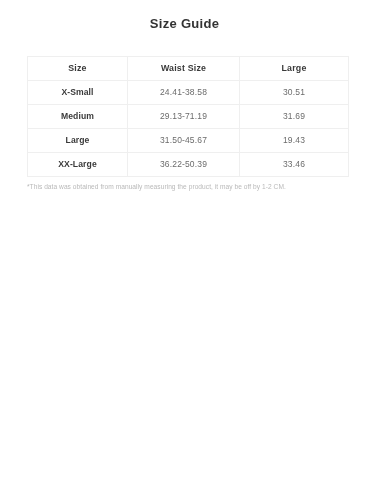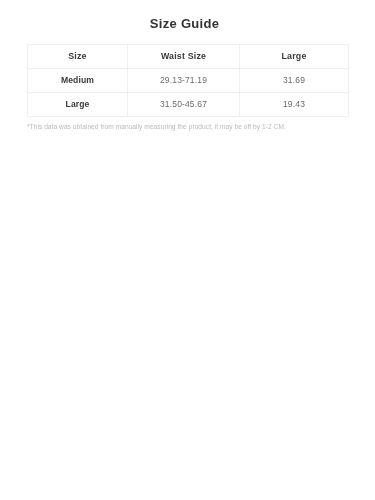--- a/index.html
+++ b/index.html
@@ -28,21 +28,21 @@
     font-size: 13px;
     font-weight: bold;
     color: #333333;
     letter-spacing: 0.3px;
     margin: 0;
     padding-top: 16px;
     line-height: 16px;
   }
 
   .table-wrap {
-    margin: 12px 27px 0 27px;
+    margin: 24px 27px 0 27px;
   }
 
   table.size-table {
     width: 321px;
     border-collapse: collapse;
     table-layout: fixed;
     border: 1px solid #efefef;
   }
 
   table.size-table col.c-size   { width: 100px; }
@@ -108,28 +108,38 @@
       </colgroup>
       <thead>
         <tr>
           <th>Size</th>
           <th>Waist Size</th>
           <th>Large</th>
         </tr>
       </thead>
       <tbody>
         <tr>
+          <td class="size-cell">X-Small</td>
+          <td class="measure-cell">24.41-38.58</td>
+          <td class="measure-cell">30.51</td>
+        </tr>
+        <tr>
           <td class="size-cell">Medium</td>
           <td class="measure-cell">29.13-71.19</td>
           <td class="measure-cell">31.69</td>
         </tr>
         <tr>
           <td class="size-cell">Large</td>
           <td class="measure-cell">31.50-45.67</td>
           <td class="measure-cell">19.43</td>
+        </tr>
+        <tr>
+          <td class="size-cell">XX-Large</td>
+          <td class="measure-cell">36.22-50.39</td>
+          <td class="measure-cell">33.46</td>
         </tr>
       </tbody>
     </table>
   </div>
 
   <p class="footnote">*This data was obtained from manually measuring the product, it may be off by 1-2 CM.</p>
 
 </div>
 
 </body></html>

